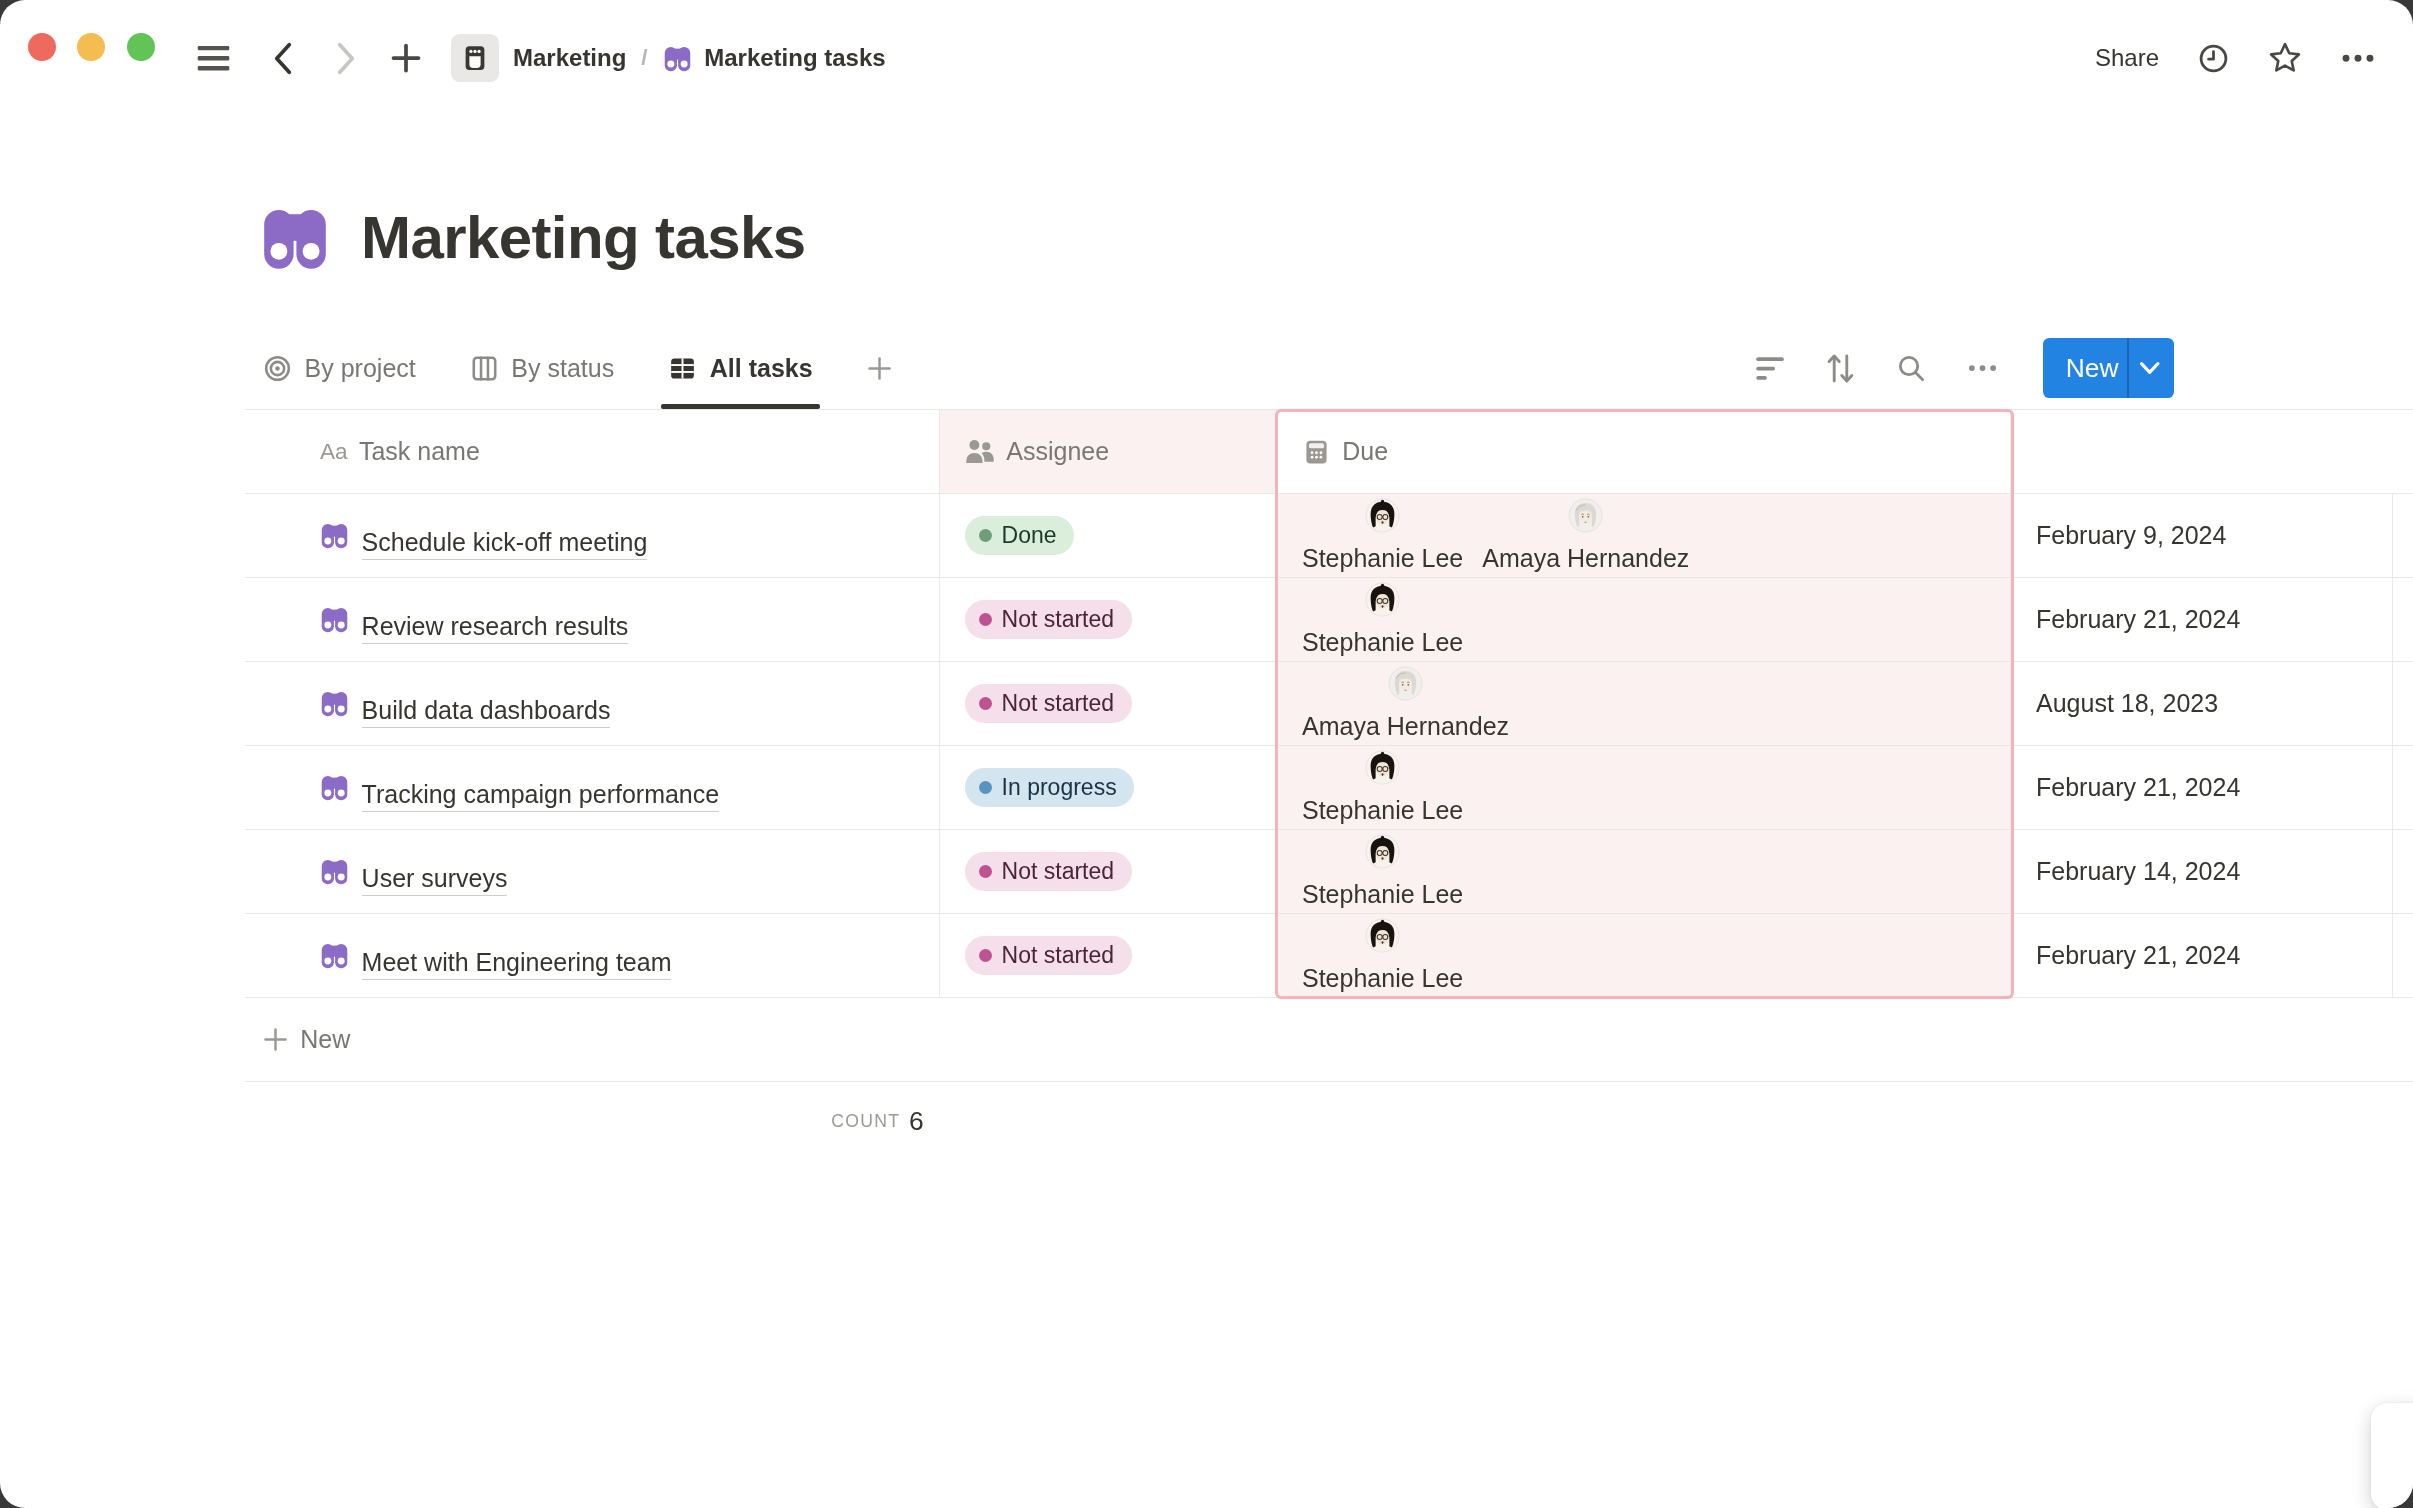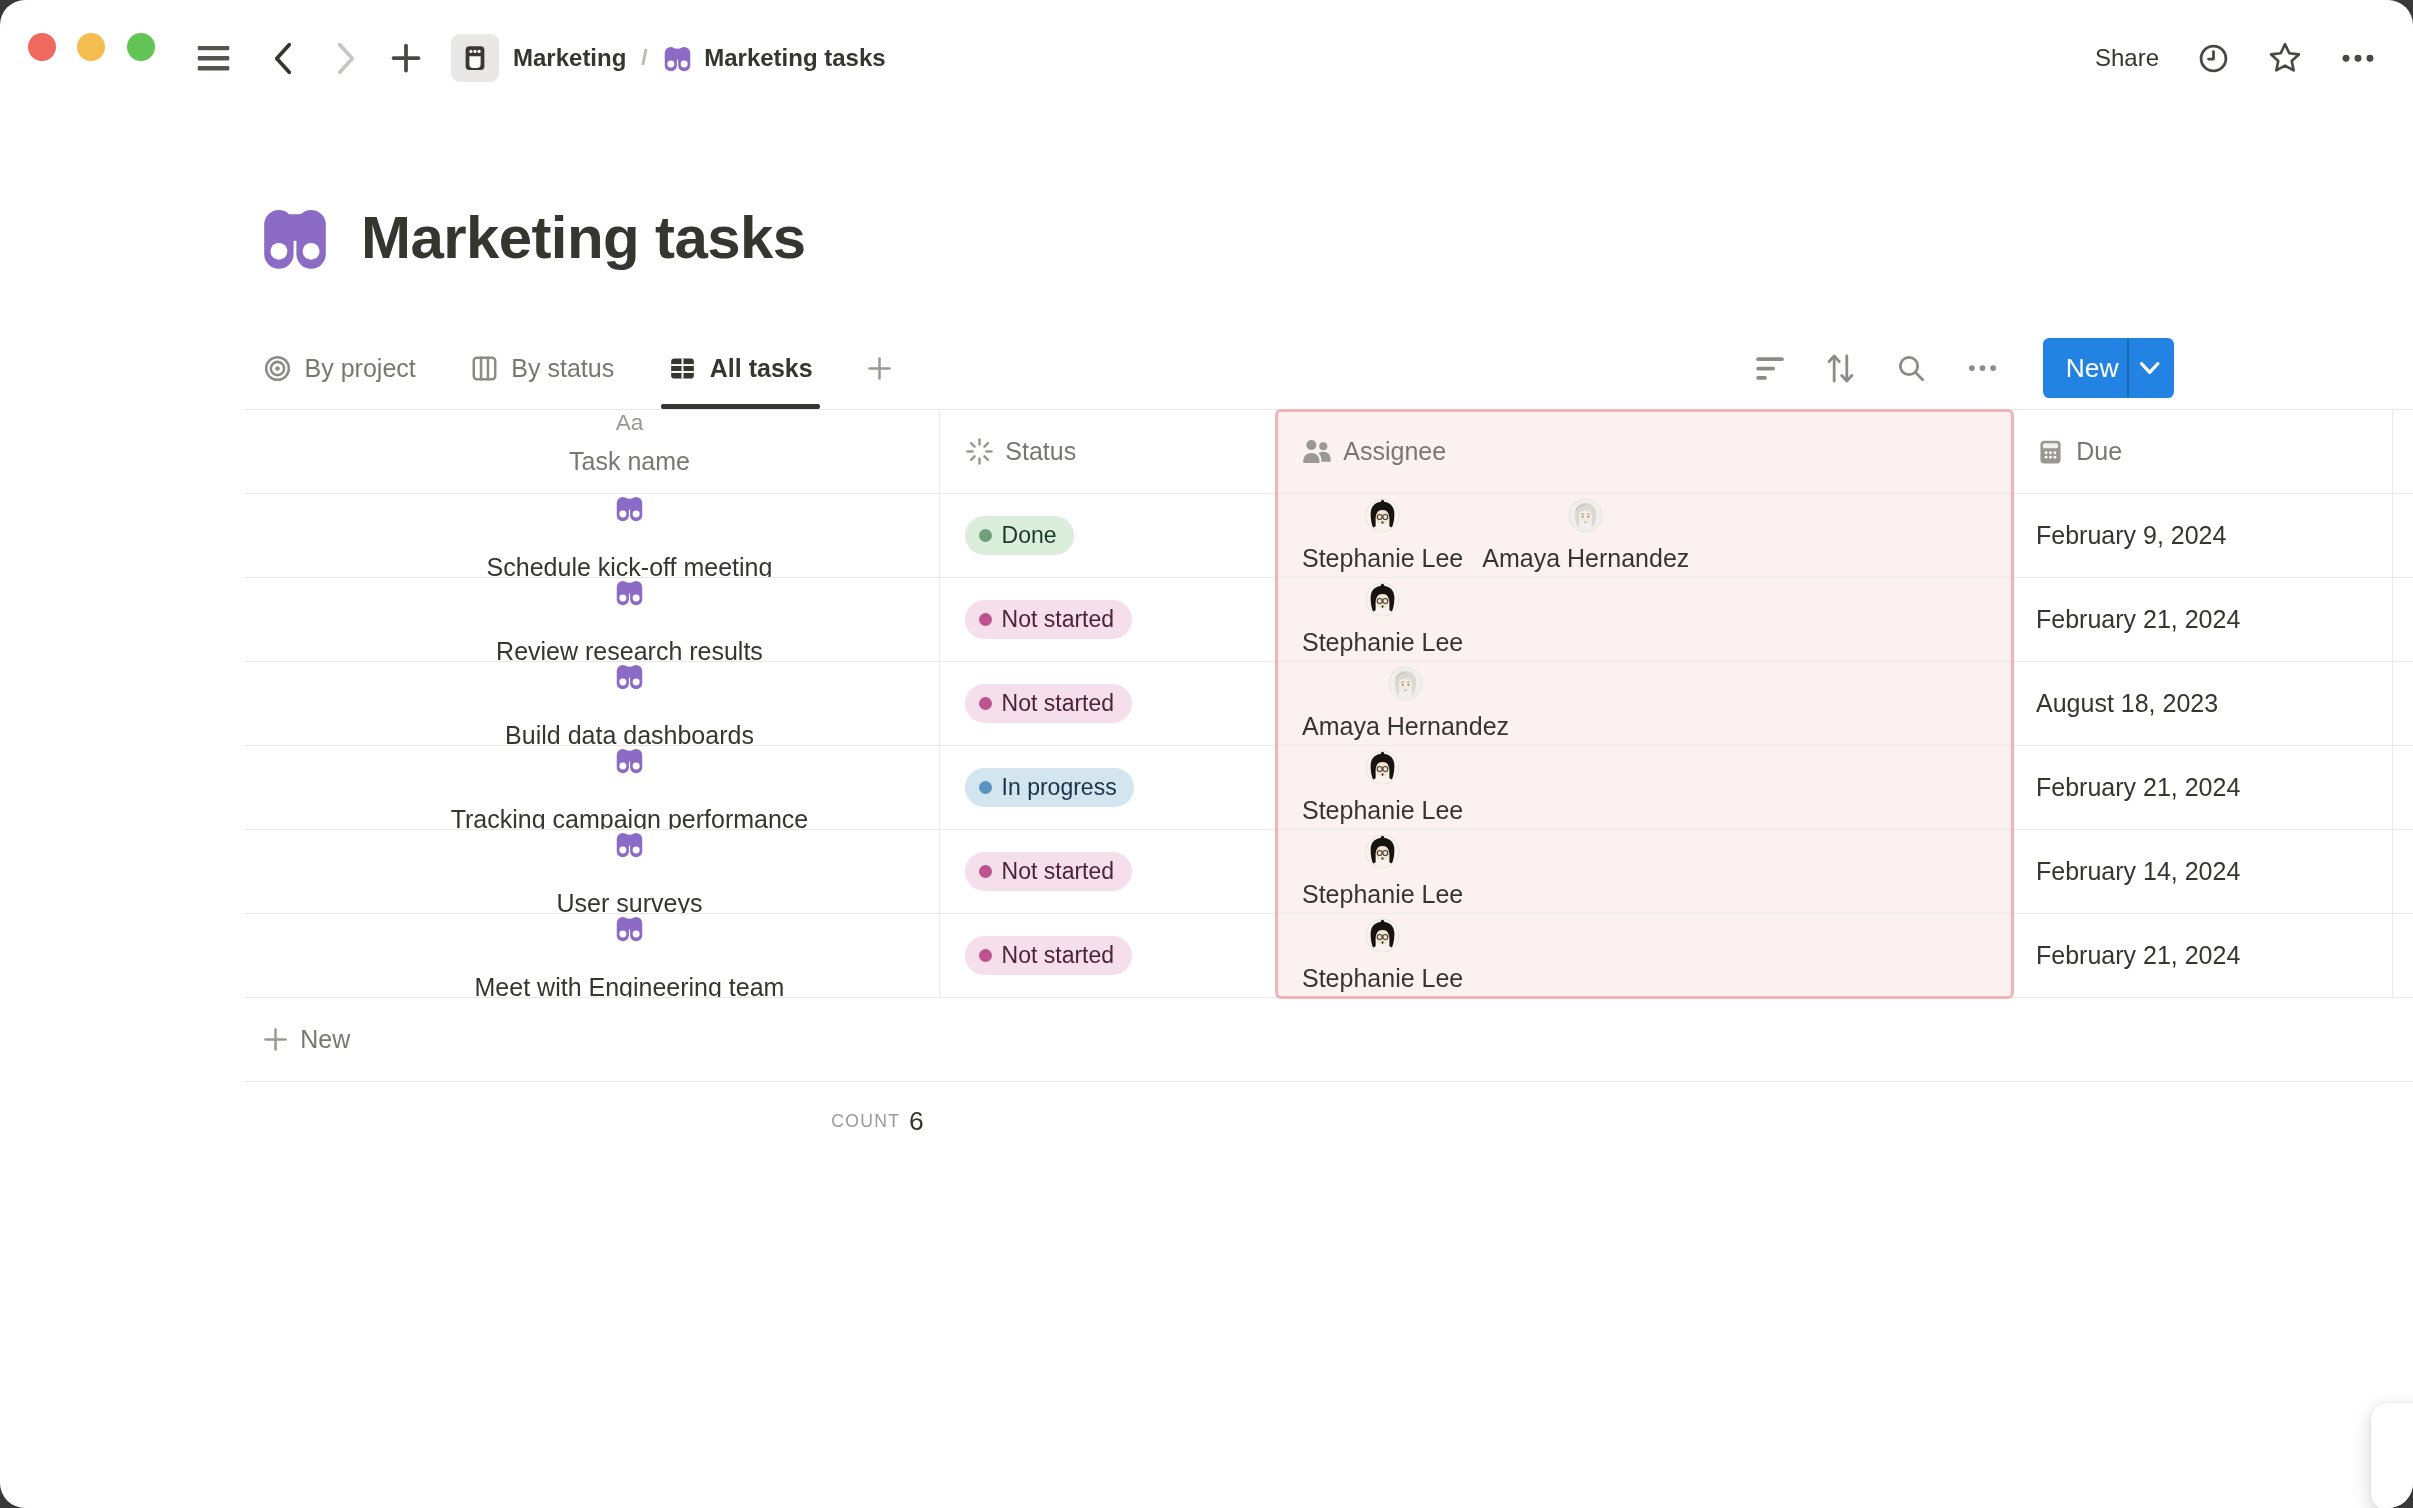--- a/index.html
+++ b/index.html
@@ -51,21 +51,21 @@
   .new-main{display:flex; align-items:center; padding:0 8.8px 0 22.6px; color:#fff; font-size:26.4px; font-weight:500;}
   .new-divider{width:1.3px; background:rgba(0,0,0,.22); margin:0;}
   .new-chevron{display:flex; align-items:center; padding:0 14px 0 10px;}
 
   
   .table{position:absolute; left:245px; top:409px; width:2168px; border-top:1.3px solid var(--border-h);}
   .trow,.thead,.count-row{display:grid; grid-template-columns:695px 337px 734px 382px 1fr;}
   .thead,.trow{height:84px; border-bottom:1.3px solid var(--border-h);}
   .cell{display:flex; align-items:center; padding-left:25px; border-right:1.3px solid var(--border-v); overflow:hidden; white-space:nowrap;}
   .cell.c-fill{border-right:none; padding:0;}
-  .c-task{padding-left:75px; gap:12.6px;flex-direction:column;}
+  .c-task{padding-left:75px; gap:12.6px;}
   .thead .cell{color:var(--text-gray); font-size:25px; gap:11.3px;}
   .aa-glyph{font-size:22.6px; color:var(--icon-light);}
   .col-assignee{background:var(--selection-bg);}
 
   .task-link{font-size:25px; font-weight:400; color:var(--text); border-bottom:1.9px solid #d0cecb; padding-bottom:1.9px; cursor:pointer;margin-top:17px;}
   .row-binoc{width:29px; height:29px; flex:none;}
 
   .pill{display:inline-flex; align-items:center; height:39px; border-radius:20px; padding:0 17.6px 0 14px; gap:9.4px; font-size:23px;}
   .pill .dot{width:13.2px; height:13.2px; border-radius:50%; flex:none;}
   .pill--green{background:var(--status-green-bg); color:var(--status-green-text);} .pill--green .dot{background:var(--status-green-dot);}
@@ -283,37 +283,20 @@
       </button>
     </div>
   </div>
 
   <div class="table">
     <div class="thead">
       <div class="cell c-task">
         <span class="aa-glyph">Aa</span>
         <span>Task name</span>
       </div>
-      <div class="cell">
-        <span style="display:flex">
-          <svg viewBox="0 0 46 46" width="29" height="29">
-              <g stroke="#9b9894" stroke-width="4" stroke-linecap="round">
-                <line x1="23" y1="4" x2="23" y2="12"></line>
-                <line x1="23" y1="34" x2="23" y2="42"></line>
-                <line x1="4" y1="23" x2="12" y2="23"></line>
-                <line x1="34" y1="23" x2="42" y2="23"></line>
-                <line x1="9.6" y1="9.6" x2="15.2" y2="15.2"></line>
-                <line x1="30.8" y1="30.8" x2="36.4" y2="36.4"></line>
-                <line x1="9.6" y1="36.4" x2="15.2" y2="30.8"></line>
-                <line x1="30.8" y1="15.2" x2="36.4" y2="9.6"></line>
-              </g>
-            </svg>
-        </span>
-        <span>Status</span>
-      </div>
       <div class="cell col-assignee">
         <span style="display:flex">
           <svg viewBox="0 0 48 42" width="30" height="26.4">
               <g fill="#9b9894">
                 <circle cx="15" cy="11" r="8"></circle>
                 <path d="M2 38c0-9 5.5-14 13-14s13 5 13 14v2H2z"></path>
                 <circle cx="34" cy="13" r="6.5"></circle>
                 <path d="M31 38v-2c0-5-1.5-9-4.3-11.6 1.9-1.5 4.4-2.4 7.3-2.4 7 0 12 4.7 12 13v3z"></path>
               </g>
             </svg>

